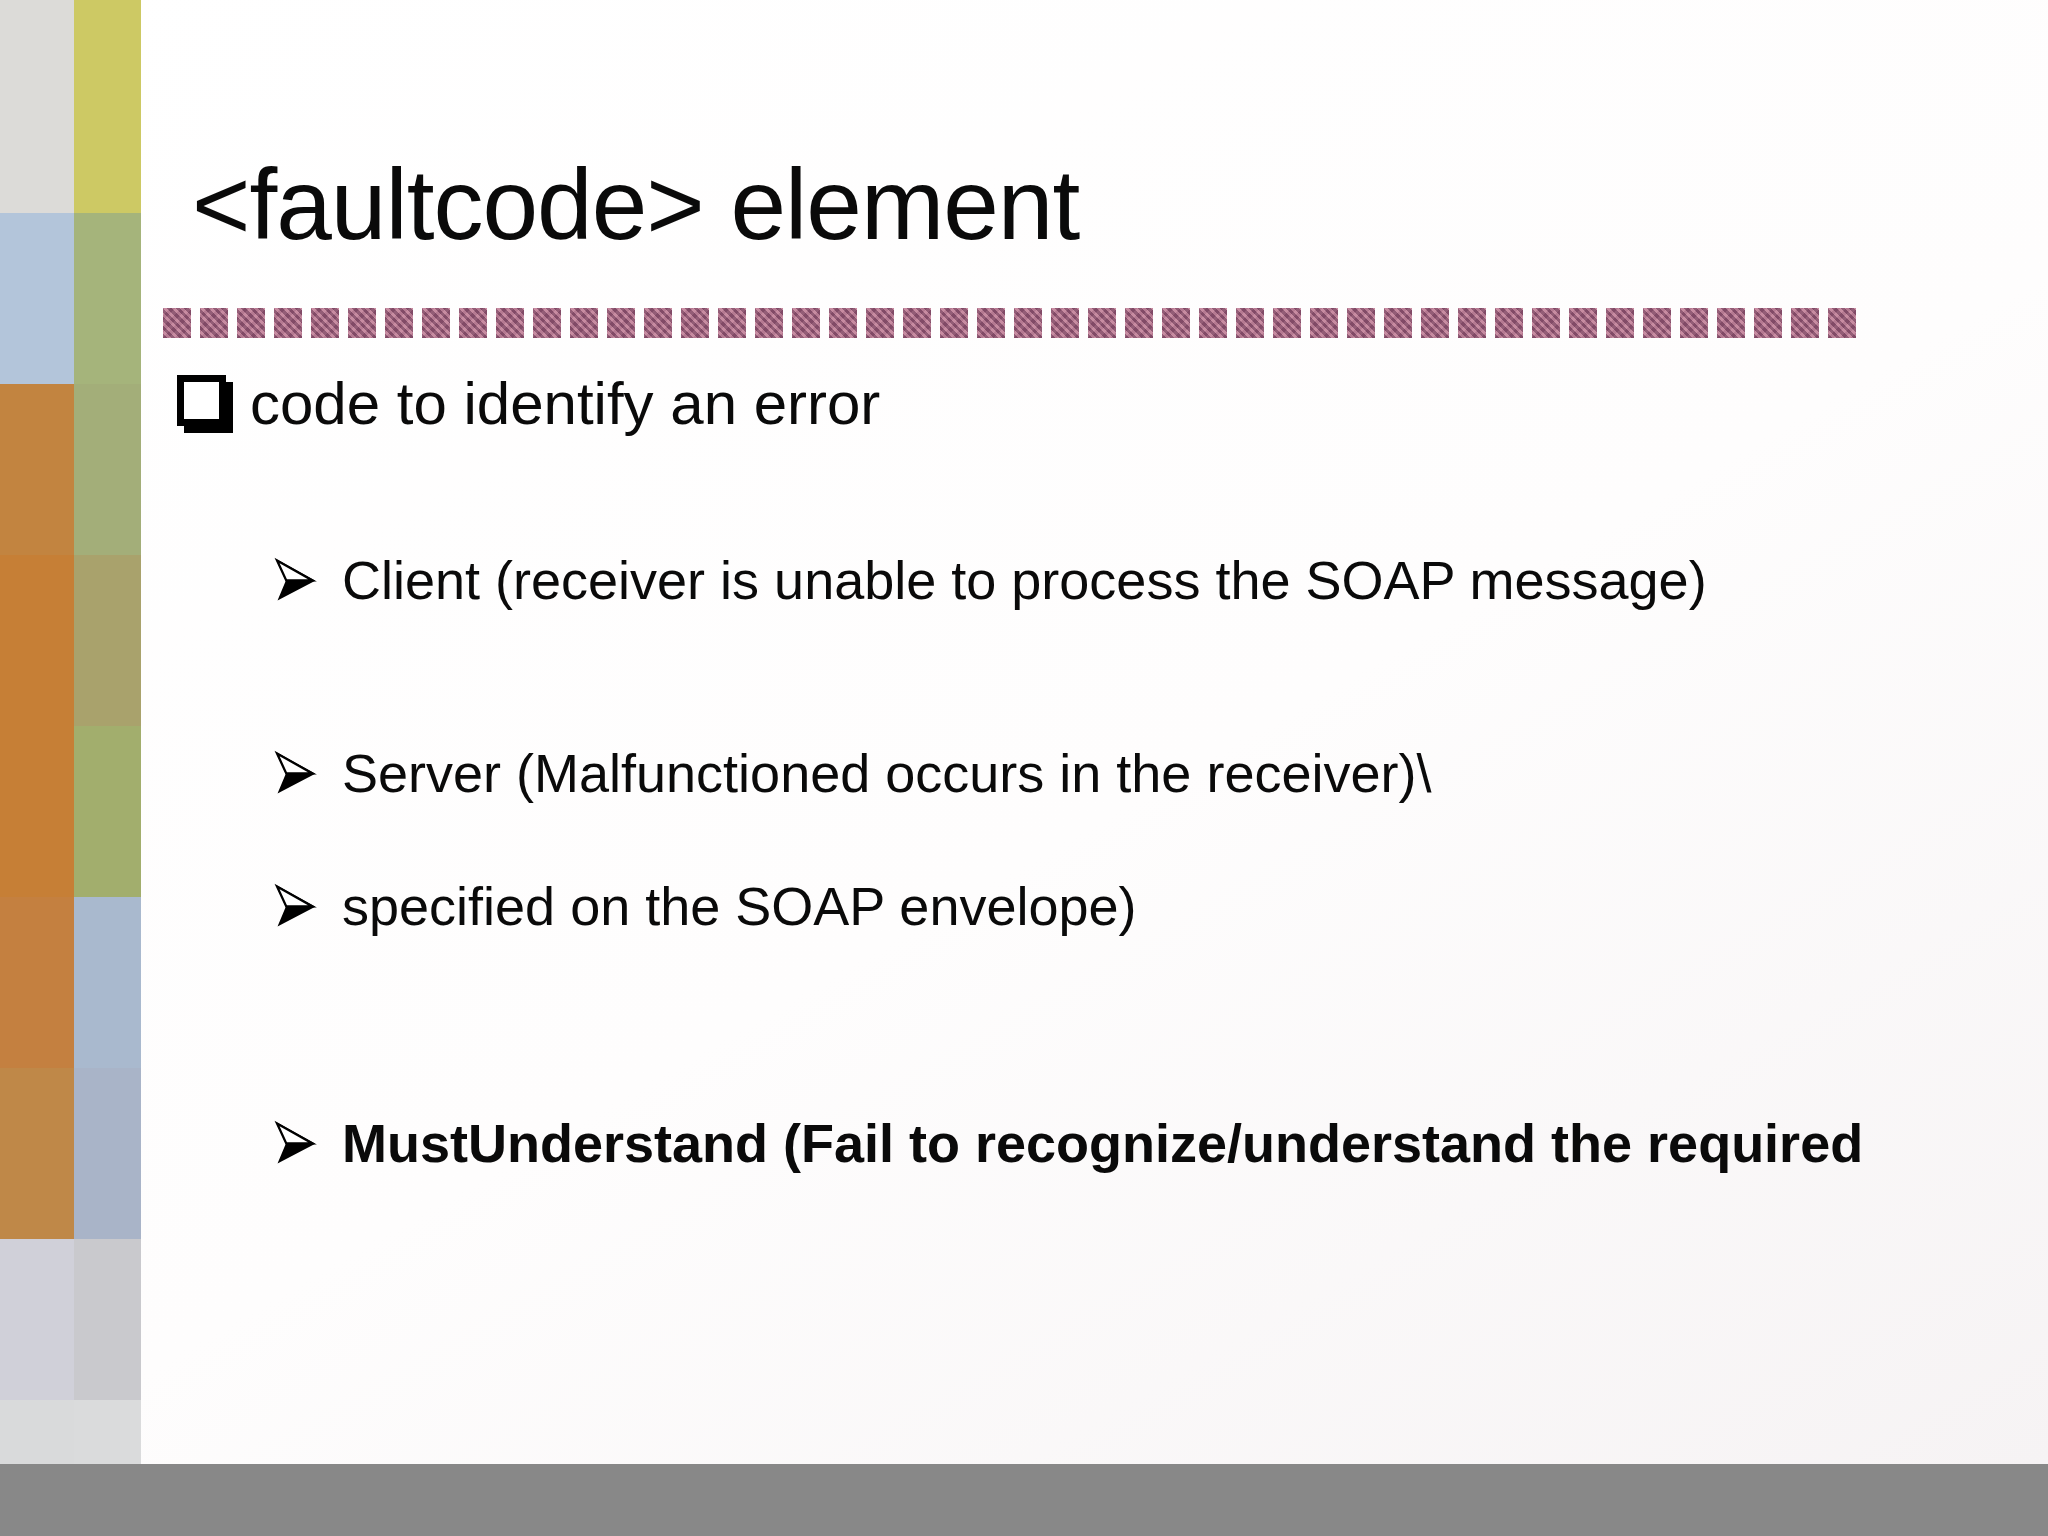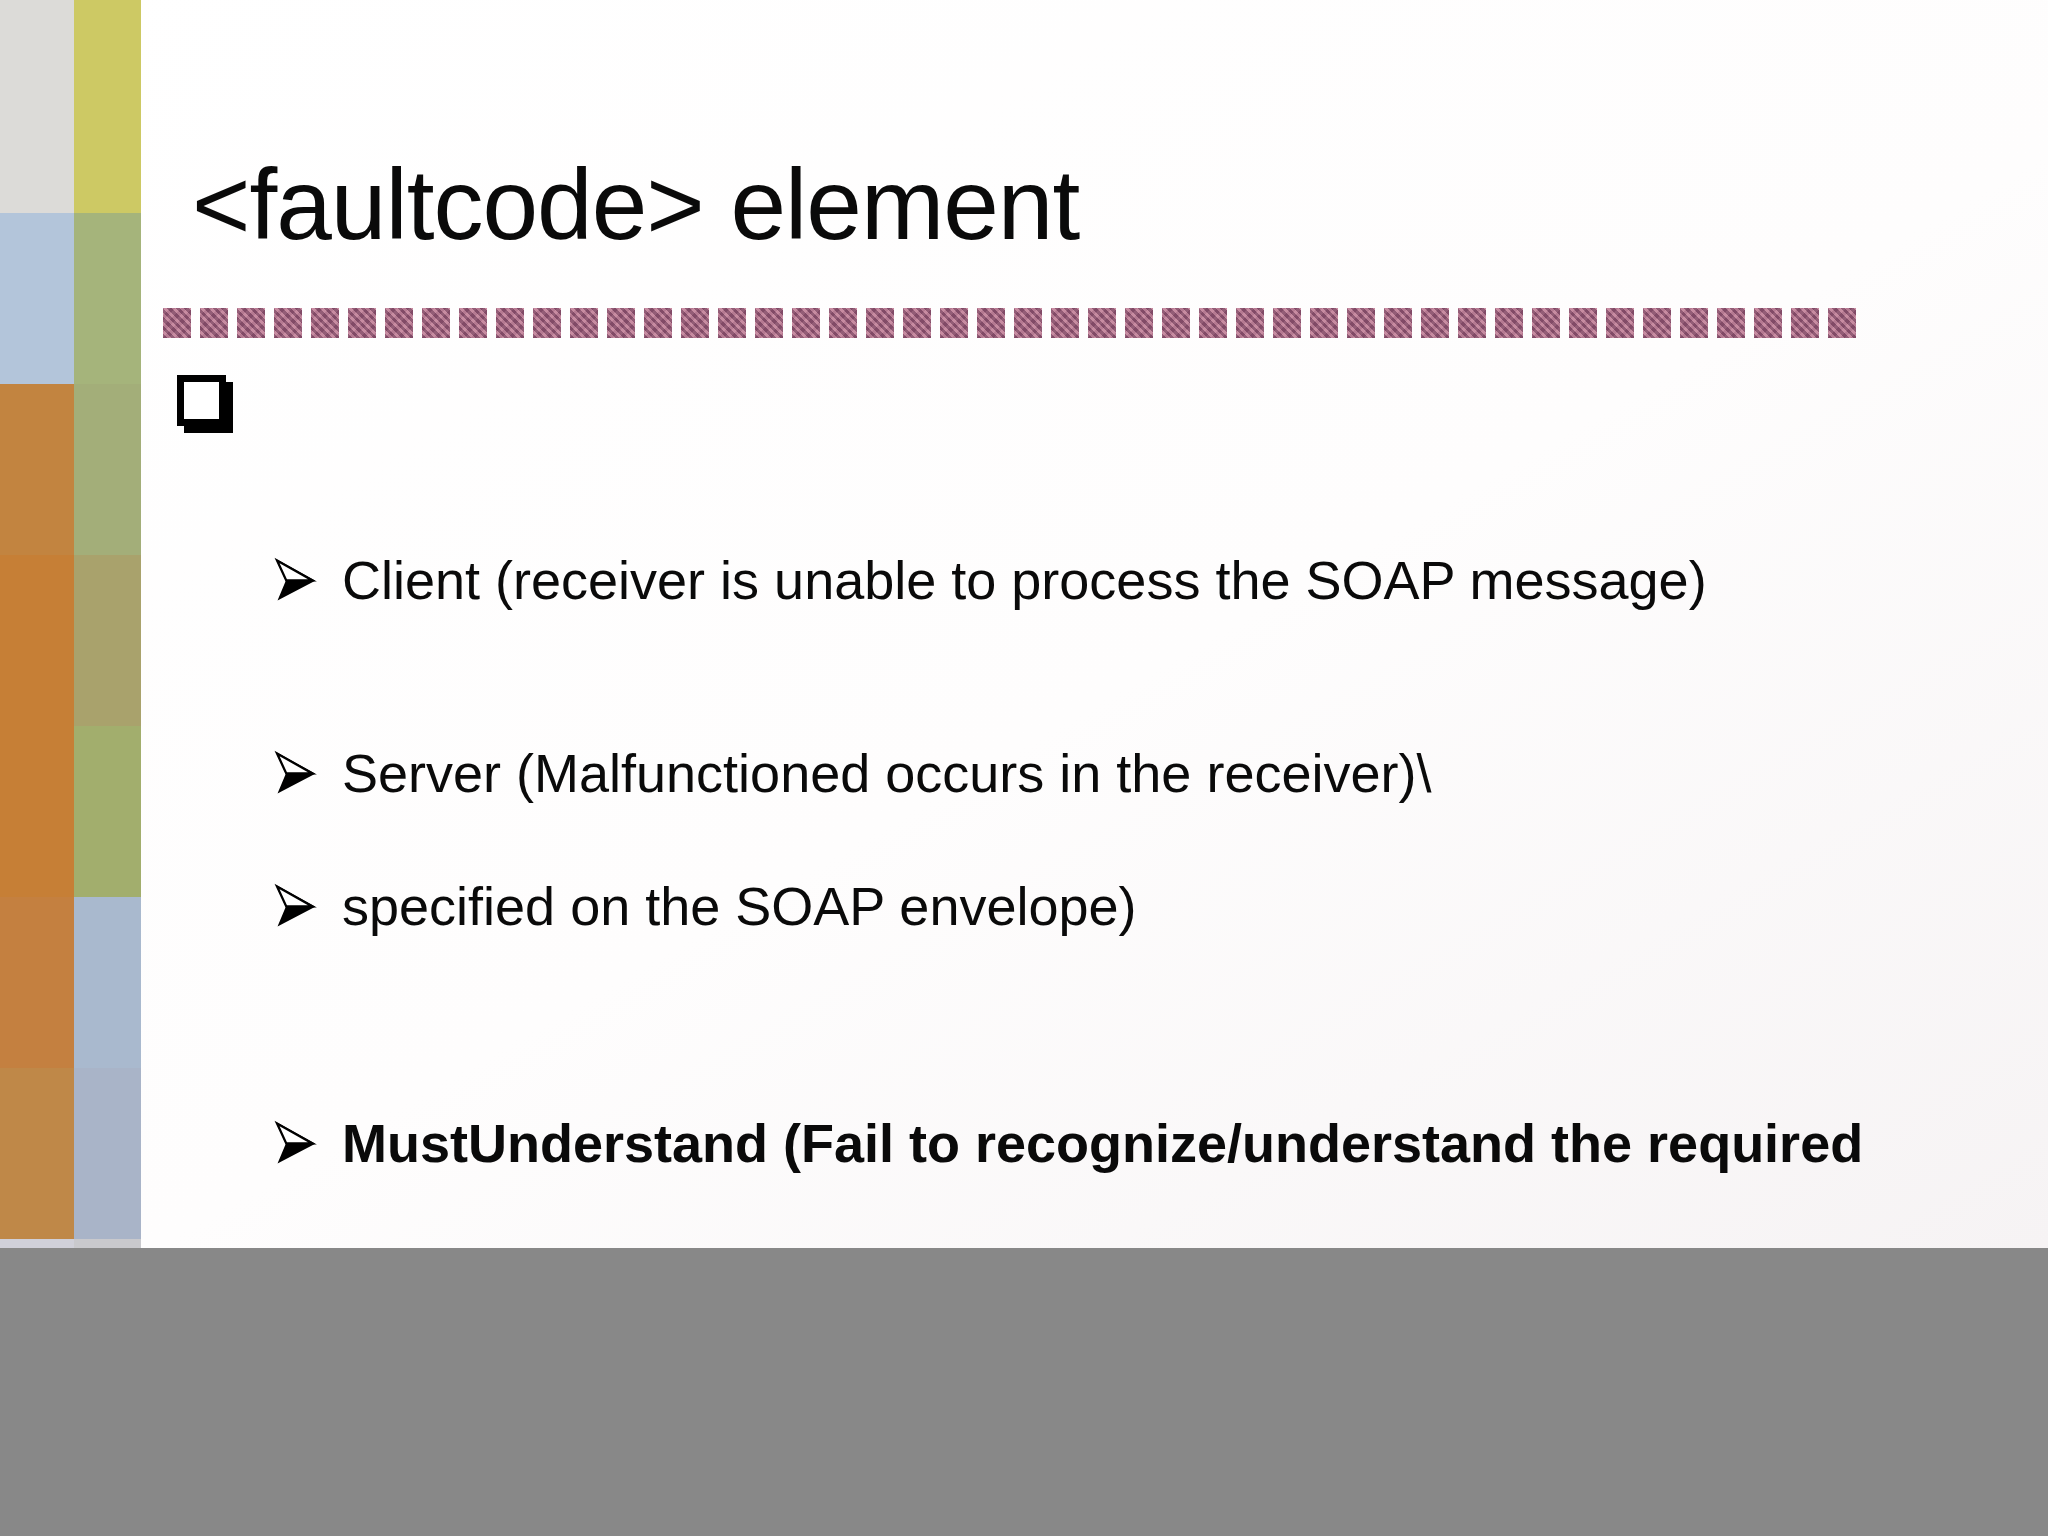--- a/index.html
+++ b/index.html
@@ -1,18 +1,18 @@
 <!DOCTYPE html>
 <html><head>
 <meta charset="utf-8">
 <style>
   html,body{margin:0;padding:0;background:#888;}
   .slide{
     position:relative;
-    width:2048px;height:1248px;
+    width:2048px;height:1464px;
     background:linear-gradient(150deg,#ffffff 0%,#fefdfd 55%,#f6f3f4 100%);
     overflow:hidden;
     font-family:"Liberation Sans", sans-serif;
     color:#0a0a0a;
   }
   
   .sidebar{position:absolute;left:0;top:0;width:141px;height:1536px;}
   .mosaic-tile{position:absolute;}
   
   .slide-title{
@@ -119,20 +119,21 @@
       <span class="sep-sq" style="background-color: rgb(166, 112, 127);"></span>
       <span class="sep-sq" style="background-color: rgb(166, 112, 127);"></span>
       <span class="sep-sq" style="background-color: rgb(166, 112, 127);"></span>
       <span class="sep-sq" style="background-color: rgb(166, 112, 127);"></span>
       <span class="sep-sq" style="background-color: rgb(166, 112, 127);"></span>
       <span class="sep-sq" style="background-color: rgb(166, 112, 127);"></span>
     </div>
   <div>
       <div class="bullet-item b0">
         <span class="checkbox-marker"></span>
+        <div class="bullet-line">code to identify an error</div>
       </div>
       <div class="bullet-item b1">
         <span class="arrow-marker">
           <svg viewBox="0 0 100 100" xmlns="http://www.w3.org/2000/svg">
             <path d="M8 6 L94 54 L12 97 L30 54 Z" fill="#000"></path>
             <path d="M11 10 L88 53 L31 53 Z" fill="#fff" stroke="#000" stroke-width="5"></path>
           </svg>
         </span>
         <div class="bullet-line">Client (receiver is unable to process the SOAP message)</div>
       </div>

